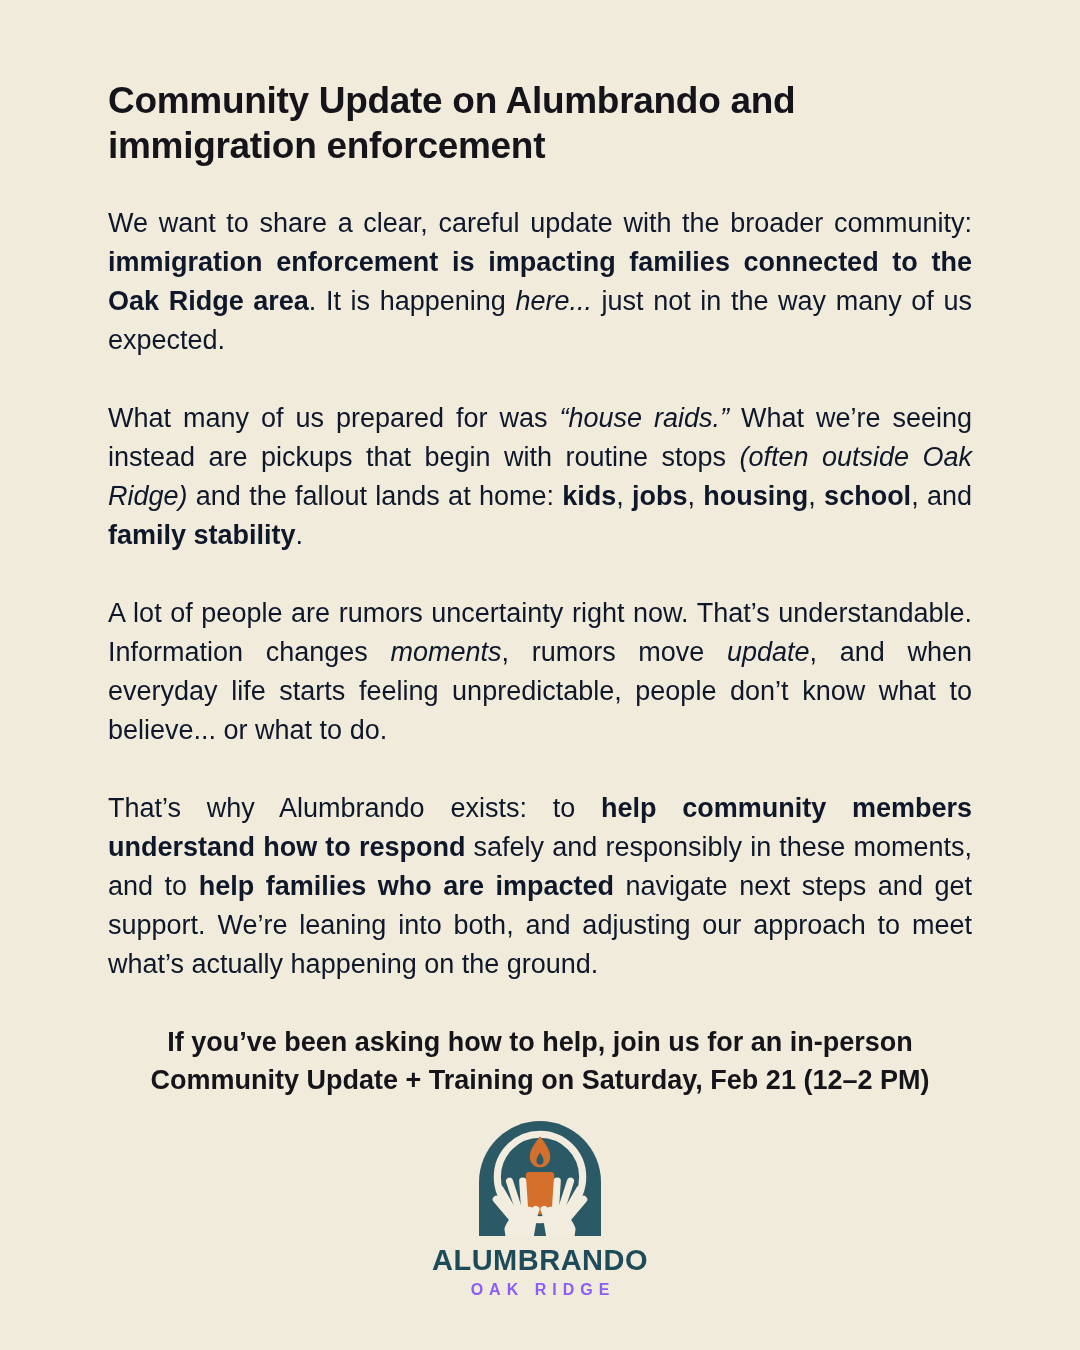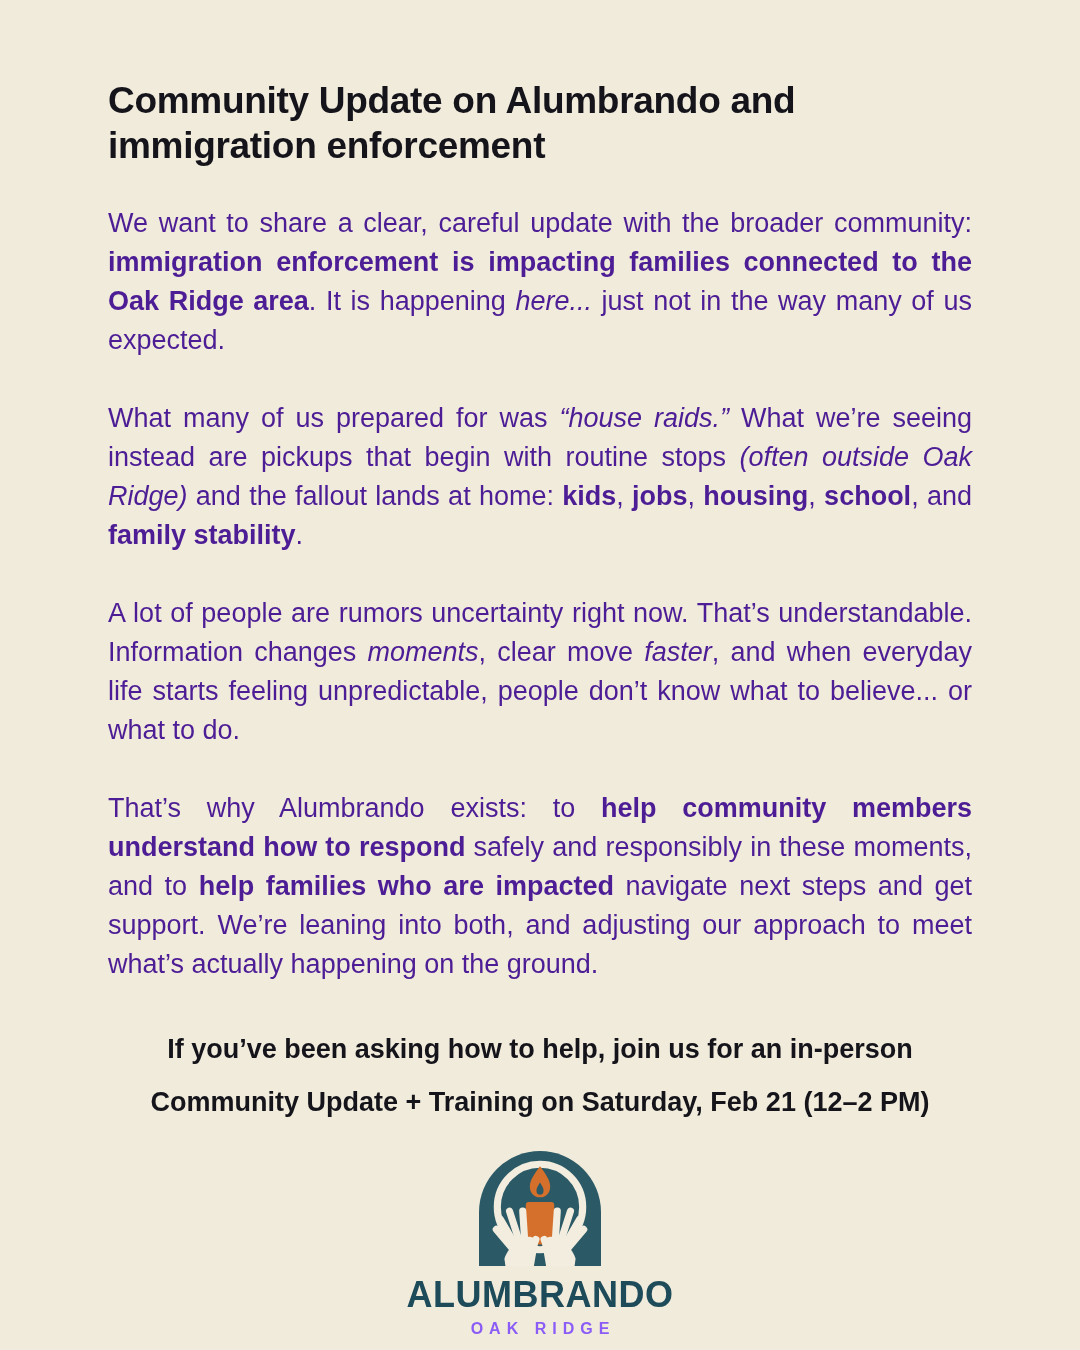--- a/index.html
+++ b/index.html
@@ -26,45 +26,45 @@
     letter-spacing: -0.3px;
     color: #14141A;
     margin: 0 0 36px 0;
     max-width: 820px;
   }
   .para {
     font-size: 27px;
     line-height: 39px;
     text-align: justify;
     margin: 0 0 39px 0;
-    color: #4c1d95;
+    color: #0f172a;
   }
   .para span.b { font-weight: 700; }
   .para span.i { font-style: italic; }
   .para span.u {
     text-decoration-thickness: 2.5px;
     text-underline-offset: 5px;
   }
   .cta {
     font-size: 27px;
-    line-height: 53px;
+    line-height: 38px;
     font-weight: 700;
     text-align: center;
     margin: 0 0 14px 0;
     color: #14141A;
   }
   .logo-block {
     margin-top: 6px;
     display: flex;
     flex-direction: column;
     align-items: center;
   }
   .logo-wordmark {
     margin-top: 8px;
-    font-size: 36px;
+    font-size: 29px;
     font-weight: 700;
     letter-spacing: 0.5px;
     color: #1E4B59;
   }
   .logo-location {
     margin-top: 4px;
     font-size: 16px;
     font-weight: 700;
     letter-spacing: 6px;
     text-indent: 6px;
@@ -73,21 +73,21 @@
 </style>
 </head>
 <body>
 
 <div class="page">
 
   <h1 class="title">Community Update on Alumbrando and immigration enforcement</h1>
 
   <p class="para"><span>We want to share a clear, careful update with the broader community: </span><span class="b">immigration enforcement is impacting families connected to the Oak Ridge area</span><span>. It is happening </span><span class="i">here...</span><span> just not in the way many of us expected.</span></p>
   <p class="para"><span>What many of us prepared for was </span><span class="i">“house raids.”</span><span> What we’re seeing instead are pickups that begin with routine stops </span><span class="i">(often outside Oak Ridge)</span><span> and the fallout lands at home: </span><span class="b">kids</span><span>, </span><span class="b">jobs</span><span>, </span><span class="b">housing</span><span>, </span><span class="b">school</span><span>, and </span><span class="b">family stability</span><span>.</span></p>
-  <p class="para"><span>A lot of people are rumors uncertainty right now. That’s understandable. Information changes </span><span class="i">moments</span><span>, clear move </span><span class="i">faster</span><span>, and when everyday life starts feeling unpredictable, people don’t know what to believe... or what to do.</span></p>
+  <p class="para"><span>A lot of people are rumors uncertainty right now. That’s understandable. Information changes </span><span class="i">moments</span><span>, rumors move </span><span class="i">update</span><span>, and when everyday life starts feeling unpredictable, people don’t know what to believe... or what to do.</span></p>
   <p class="para"><span>That’s why Alumbrando exists: to </span><span class="b">help community members understand how to respond</span><span> </span><span class="u">safely</span><span> and </span><span class="u">responsibly</span><span> in these moments, and to </span><span class="b">help families who are impacted</span><span> </span><span class="u">navigate next steps</span><span> and </span><span class="u">get support</span><span>. We’re leaning into both, and adjusting our approach to meet what’s actually happening on the ground.</span></p>
 
   <p class="cta"><span class="b">If you’ve been asking how to help, join us for an in-person Community Update + Training on Saturday, Feb 21 (12–2 PM)</span></p>
 
   <div class="logo-block">
     <svg width="122" height="117" viewBox="0 0 120 115" aria-hidden="true">
 
       <path d="M0,115 L0,62 A60,60 0 0 1 120,62 L120,115 Z" fill="#2B5A66"></path>
 
       <circle cx="60" cy="57" r="42" fill="none" stroke="#F2EDDE" stroke-width="7"></circle>

